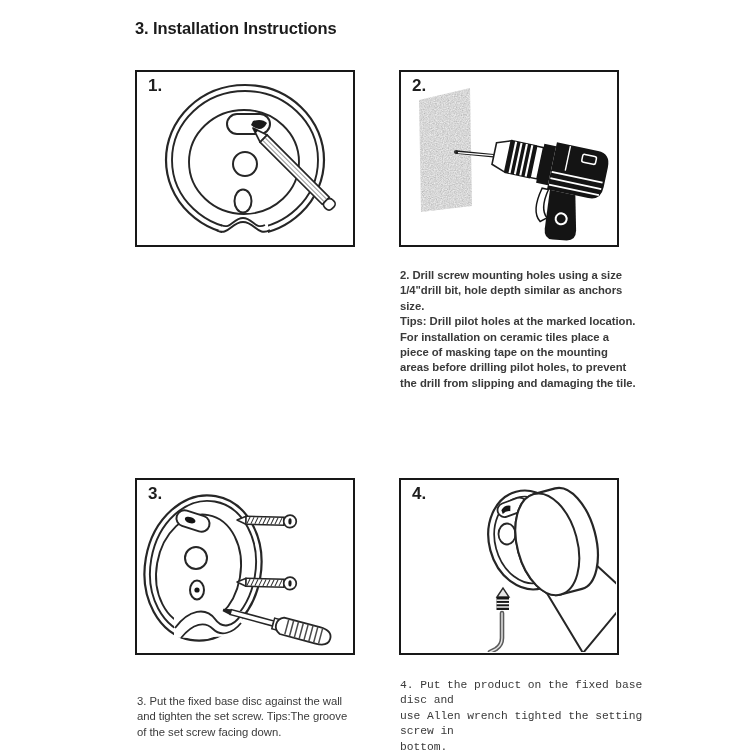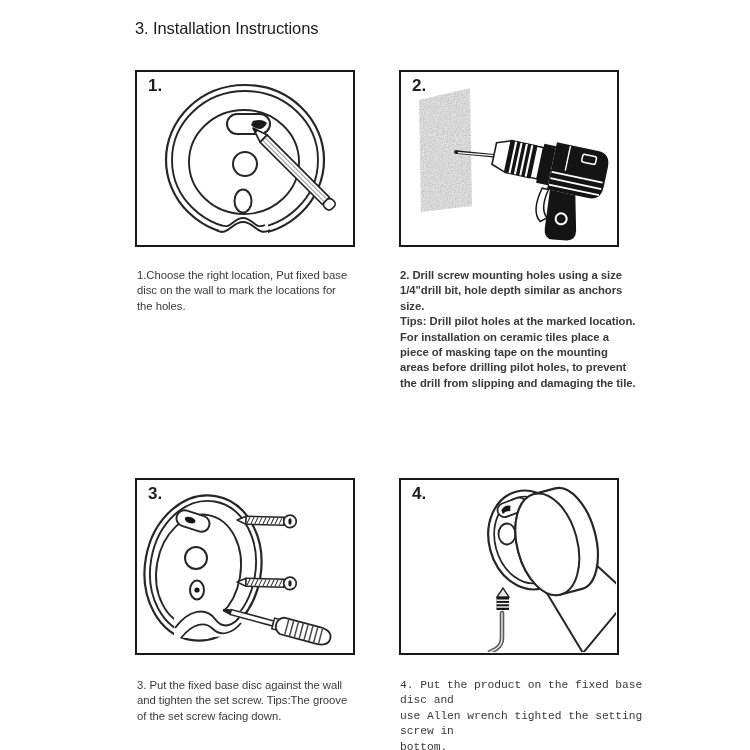--- a/index.html
+++ b/index.html
@@ -1,32 +1,32 @@
 <!DOCTYPE html>
 <html><head>
 <meta charset="utf-8">
 <style>
   html,body{margin:0;padding:0;background:#fff;}
   .page{position:relative;width:750px;height:750px;background:#ffffff;overflow:hidden;
         font-family:"Liberation Sans", sans-serif;}
-  .doc-title{position:absolute;left:135px;top:19px;font-size:16.5px;font-weight:normal;
+  .doc-title{position:absolute;left:135px;top:19px;font-size:16.5px;font-weight:bold;
              color:#1b1b1b;letter-spacing:-0.1px;}
   .panel{position:absolute;width:220px;height:177px;border:2.5px solid #181818;
          box-sizing:border-box;background:#fff;}
   .panel-1{left:135px;top:70px;}
   .panel-2{left:399px;top:70px;}
   .panel-3{left:135px;top:478px;}
   .panel-4{left:399px;top:478px;}
   .step-num{position:absolute;left:11px;top:4px;font-size:17px;font-weight:600;color:#1e1e1e;z-index:2;}
   .panel svg{position:absolute;left:0;top:0;width:215px;height:172px;}
   .caption{position:absolute;font-size:11.3px;line-height:15.4px;color:#3a3a3a;
            white-space:pre-line;letter-spacing:-0.05px;}
   .cap-1{left:137px;top:268px;width:255px;}
   .cap-2{left:400px;top:268px;width:262px;font-weight:bold;}
-  .cap-3{left:137px;top:678px;width:255px;}
+  .cap-3{left:137px;top:694px;width:255px;}
   .cap-4{left:400px;top:678px;width:262px;font-family:Liberation Mono, monospace;}
 </style>
 </head>
 <body>
 
 <div class="page">
 
   <div class="doc-title">3. Installation Instructions</div>
 
   <div class="panel panel-1">
@@ -190,23 +190,20 @@
         <rect x="95.5" y="117" width="12.5" height="13" fill="#161616"></rect>
         <line x1="95.5" y1="120.2" x2="108" y2="120.2" stroke="#fff" stroke-width="1.4"></line>
         <line x1="95.5" y1="123.6" x2="108" y2="123.6" stroke="#fff" stroke-width="1.4"></line>
         <line x1="95.5" y1="127" x2="108" y2="127" stroke="#fff" stroke-width="1.4"></line>
       </g>
       <path d="M101 133 L101 158 Q101 165 95 169 L89 172" fill="none" stroke="#5a5a5a" stroke-width="4.6" stroke-linecap="round" stroke-linejoin="round"></path>
       <path d="M101 133 L101 158 Q101 165 95 169 L89 172" fill="none" stroke="#e2e2e2" stroke-width="1.5" stroke-linecap="round"></path>
     </svg>
   </div>
 
-  <div class="caption cap-1">1.Choose the right location, Put fixed base
-disc on the wall to mark the locations for
-the holes.</div>
   <div class="caption cap-2">2. Drill screw mounting holes using a size
 1/4"drill bit, hole depth similar as anchors
 size.
 Tips: Drill pilot holes at the marked location.
 For installation on ceramic tiles place a
 piece of masking tape on the mounting
 areas before drilling pilot holes, to prevent
 the drill from slipping and damaging the tile.</div>
   <div class="caption cap-3">3. Put the fixed base disc against the wall
 and tighten the set screw. Tips:The groove

